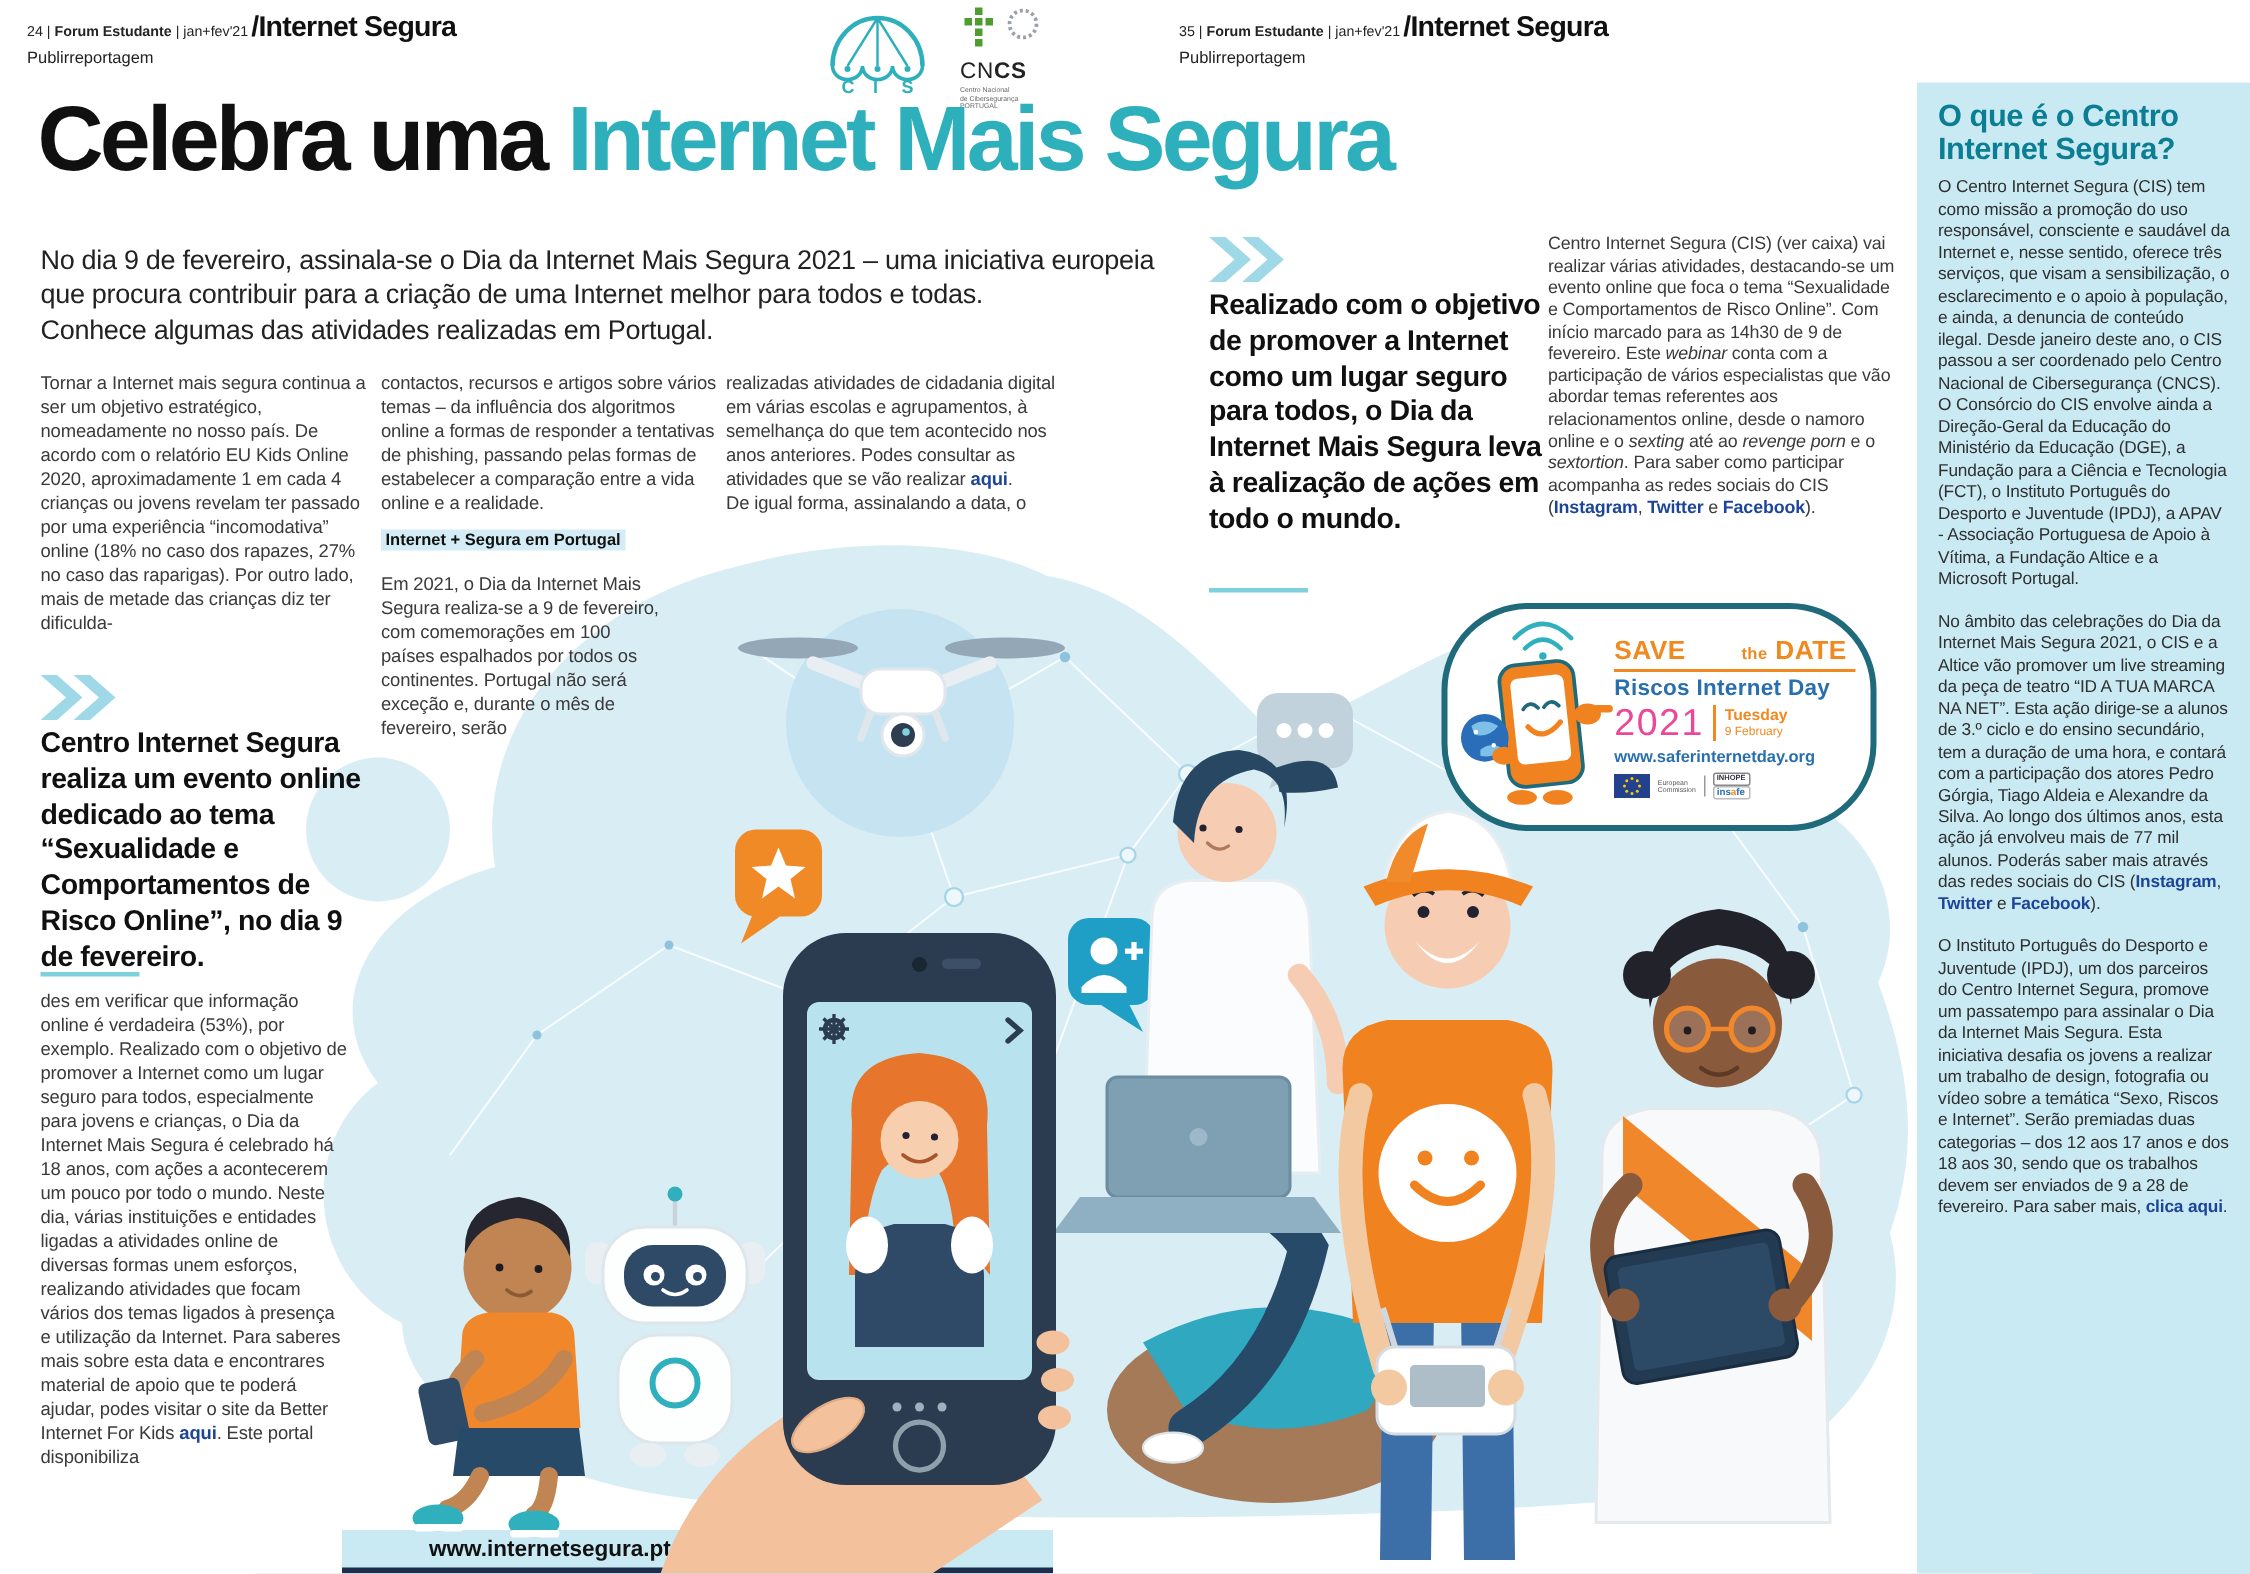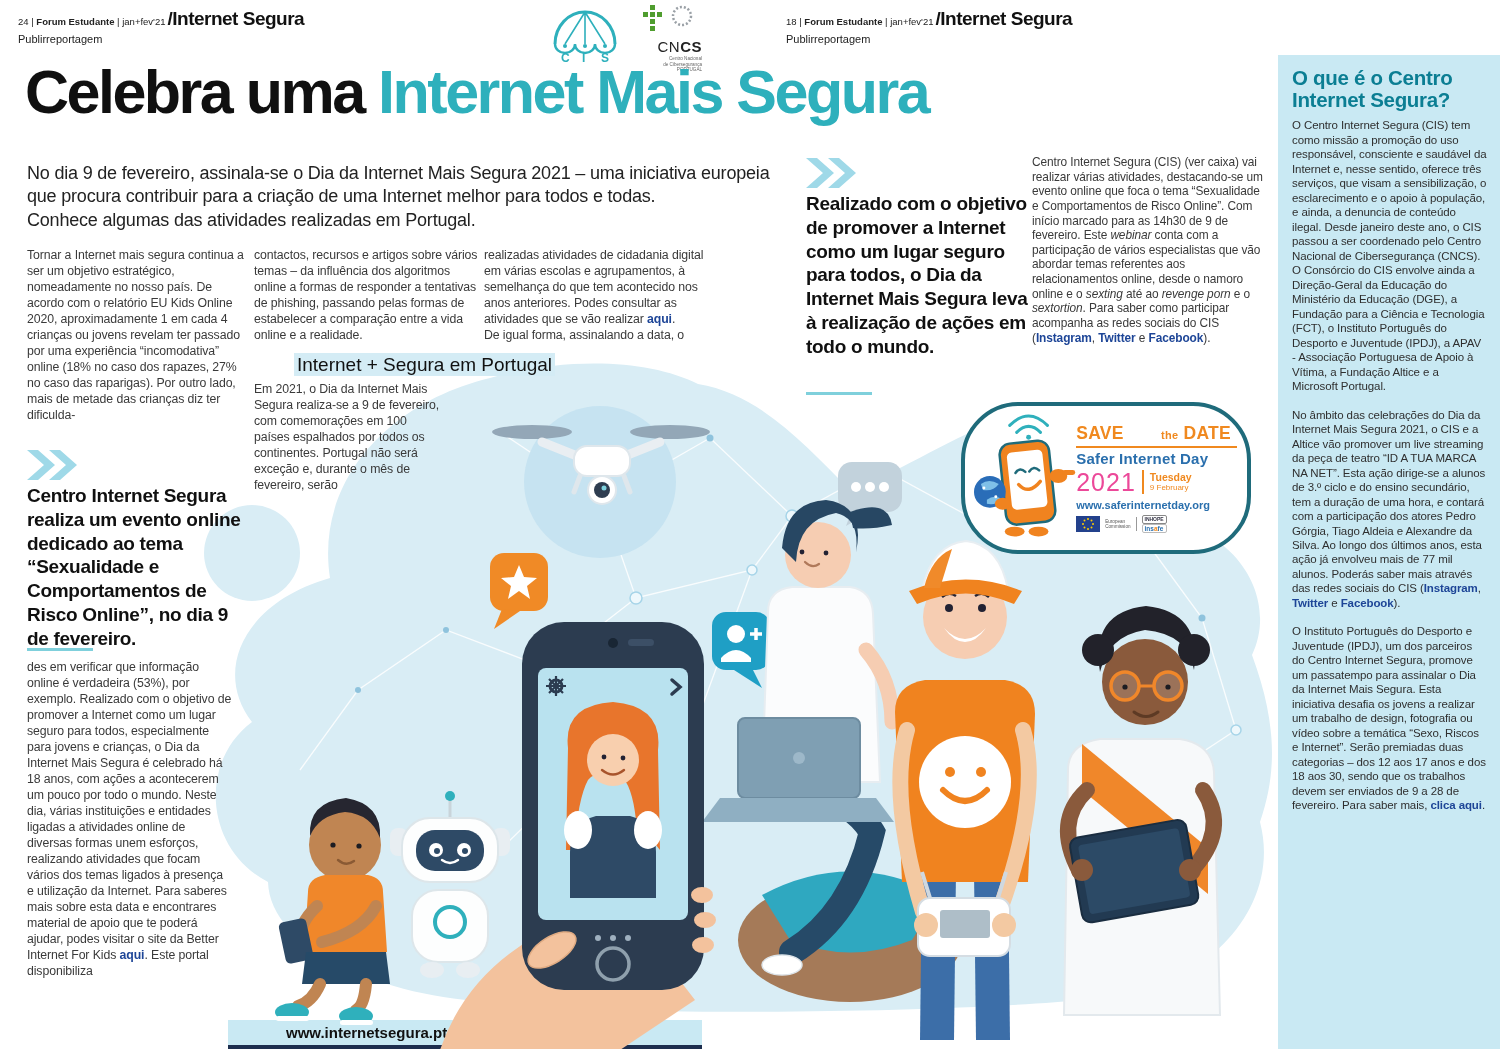--- a/index.html
+++ b/index.html
@@ -25,21 +25,21 @@
          line-height:1;white-space:nowrap;z-index:3;}
   .title .teal{color:#2eb0bc;}
   
   .intro{left:27px;top:162px;width:750px;font-size:18px;line-height:1.3;color:#222;
          white-space:pre-line;z-index:3;letter-spacing:-0.2px;}
   
   .bodytext{font-size:12.3px;line-height:1.3;color:#3a3a3a;white-space:pre-line;z-index:3;letter-spacing:-0.1px;}
   .c1a{left:27px;top:248px;width:224px;}
   .c1b{left:27px;top:660px;width:206px;}
   .c2a{left:254px;top:248px;width:228px;}
-  .c2sub{left:254px;top:354px;z-index:3;font-size:19px;font-weight:400;color:#111;margin-left:40px;}
+  .c2sub{left:254px;top:354px;z-index:3;font-size:11px;font-weight:700;color:#111;}
   .c2sub span{background:#d4ecf5;padding:1px 3px;}
   .c2b{left:254px;top:382px;width:186px;}
   .c3{left:484px;top:248px;width:228px;}
   .c4{left:1032px;top:155px;width:235px;font-size:11.9px;line-height:1.23;}
   
   .pq-chev{z-index:3;}
   .pq1c{left:27px;top:450px;}
   .pq1{left:27px;top:484px;width:214px;}
   .pq2c{left:806px;top:158px;}
   .pq2{left:806px;top:192px;width:222px;}
@@ -91,39 +91,39 @@
   <div class="abs hdr" style="left:18px;">
     <div class="hdr-line">
       <span class="hdr-meta"><span>24 | </span><span class="seg-b">Forum Estudante</span><span> | jan+fev'21</span></span>
       <span class="hdr-section">/Internet Segura</span>
     </div>
     <div class="hdr-sub">Publirreportagem</div>
   </div>
 
   <div class="abs hdr" style="left:786px;">
     <div class="hdr-line">
-      <span class="hdr-meta"><span>18 | </span><span class="seg-b">Forum Estudante</span><span> | jan+fev'21</span></span>
+      <span class="hdr-meta"><span>35 | </span><span class="seg-b">Forum Estudante</span><span> | jan+fev'21</span></span>
       <span class="hdr-section">/Internet Segura</span>
     </div>
     <div class="hdr-sub">Publirreportagem</div>
   </div>
 
   <div class="abs logos">
     <svg width="74" height="62" viewBox="0 0 74 62">
       <path d="M7 40 A30 32 0 0 1 67 40" fill="none" stroke="#2eb0bc" stroke-width="3"></path>
       <path d="M7 40 A10 9 0 0 0 27 40 A10 9 0 0 0 47 40 A10 9 0 0 0 67 40" fill="none" stroke="#2eb0bc" stroke-width="2.4"></path>
       <path d="M37 8 L17 40 M37 8 L37 40 M37 8 L57 40" stroke="#2eb0bc" stroke-width="1.6" fill="none"></path>
       <circle cx="17" cy="42" r="2" fill="#2eb0bc"></circle>
         <circle cx="37" cy="42" r="2" fill="#2eb0bc"></circle>
         <circle cx="57" cy="42" r="2" fill="#2eb0bc"></circle>
       <text x="13" y="58" font-size="12" font-weight="bold" fill="#2eb0bc">C</text>
       <text x="34" y="58" font-size="12" font-weight="bold" fill="#2eb0bc">I</text>
       <text x="53" y="58" font-size="12" font-weight="bold" fill="#2eb0bc">S</text>
     </svg>
-    <div style="text-align:right;">
+    <div style="text-align:left;">
       <svg width="62" height="30" viewBox="0 0 62 30">
         <g fill="#4f9d2e">
           <rect x="10" y="1" width="5" height="5"></rect>
             <rect x="3" y="8" width="5" height="5"></rect>
           <rect x="10" y="8" width="5" height="5"></rect>
             <rect x="17" y="8" width="5" height="5"></rect>
           <rect x="10" y="15" width="5" height="5"></rect>
             <rect x="10" y="22" width="5" height="5"></rect>
         </g>
         <circle cx="42" cy="12" r="9" fill="none" stroke="#9aa0a6" stroke-width="2.5" stroke-dasharray="2 2"></circle>
@@ -390,21 +390,21 @@
       <path d="M8 72 Q16 66 26 72 Q20 80 10 78 Z M14 88 Q22 82 30 88 Q22 94 14 92 Z" fill="#7fc0e8"></path>
       <circle cx="11" cy="76" r="1.5" fill="#fff"></circle>
         <circle cx="23" cy="85" r="1.5" fill="#fff"></circle>
       <ellipse cx="30" cy="92" rx="8" ry="6" fill="#f0831f"></ellipse>
       <ellipse cx="86" cy="64" rx="9" ry="7" fill="#f0831f"></ellipse>
       <rect x="90" y="58" width="13" height="5" rx="2.5" fill="#f0831f"></rect>
     </svg>
     <div class="std-right">
       <div class="std-save"><span>SAVE</span> <span class="the">the</span> <span>DATE</span></div>
       <div class="std-div"></div>
-      <div class="std-sid">Safer Internet Day</div>
+      <div class="std-sid">Riscos Internet Day</div>
       <div class="std-yrrow">
         <span class="std-year">2021</span>
         <span class="std-vbar"></span>
         <span>
           <div class="std-day">Tuesday</div>
           <div class="std-date">9 February</div>
         </span>
       </div>
       <div class="std-url">www.saferinternetday.org</div>
       <div class="std-logos">

